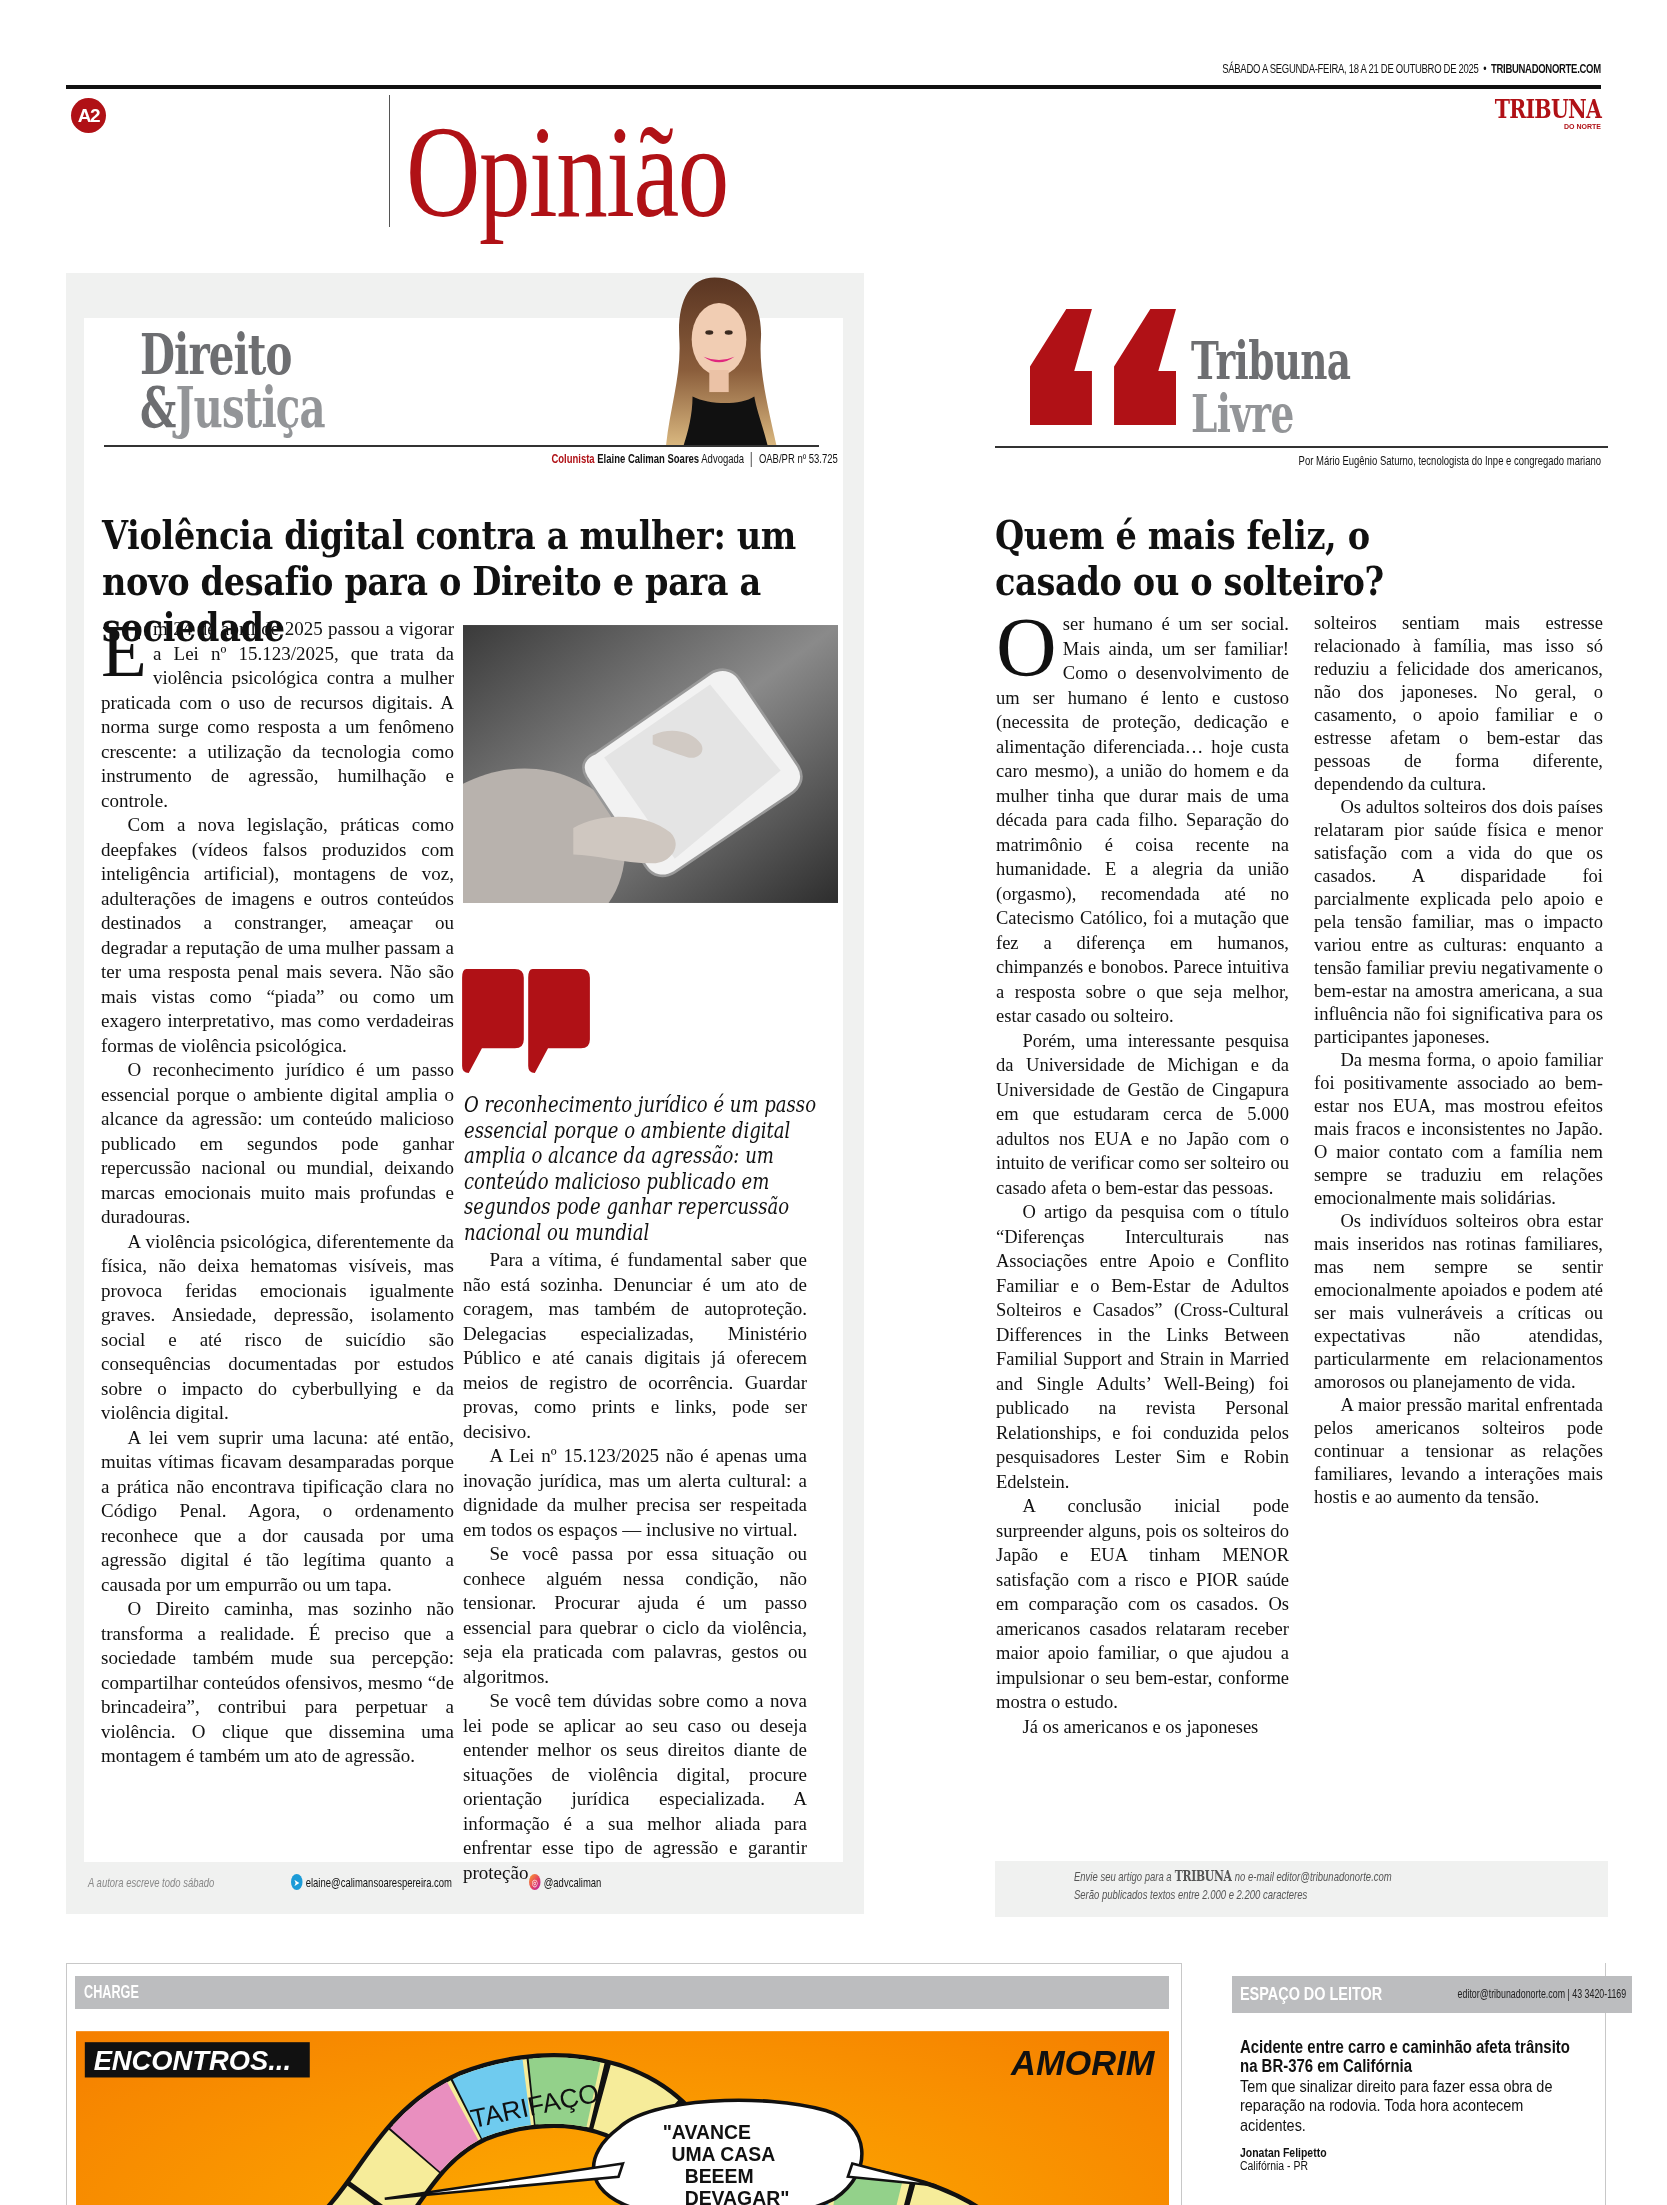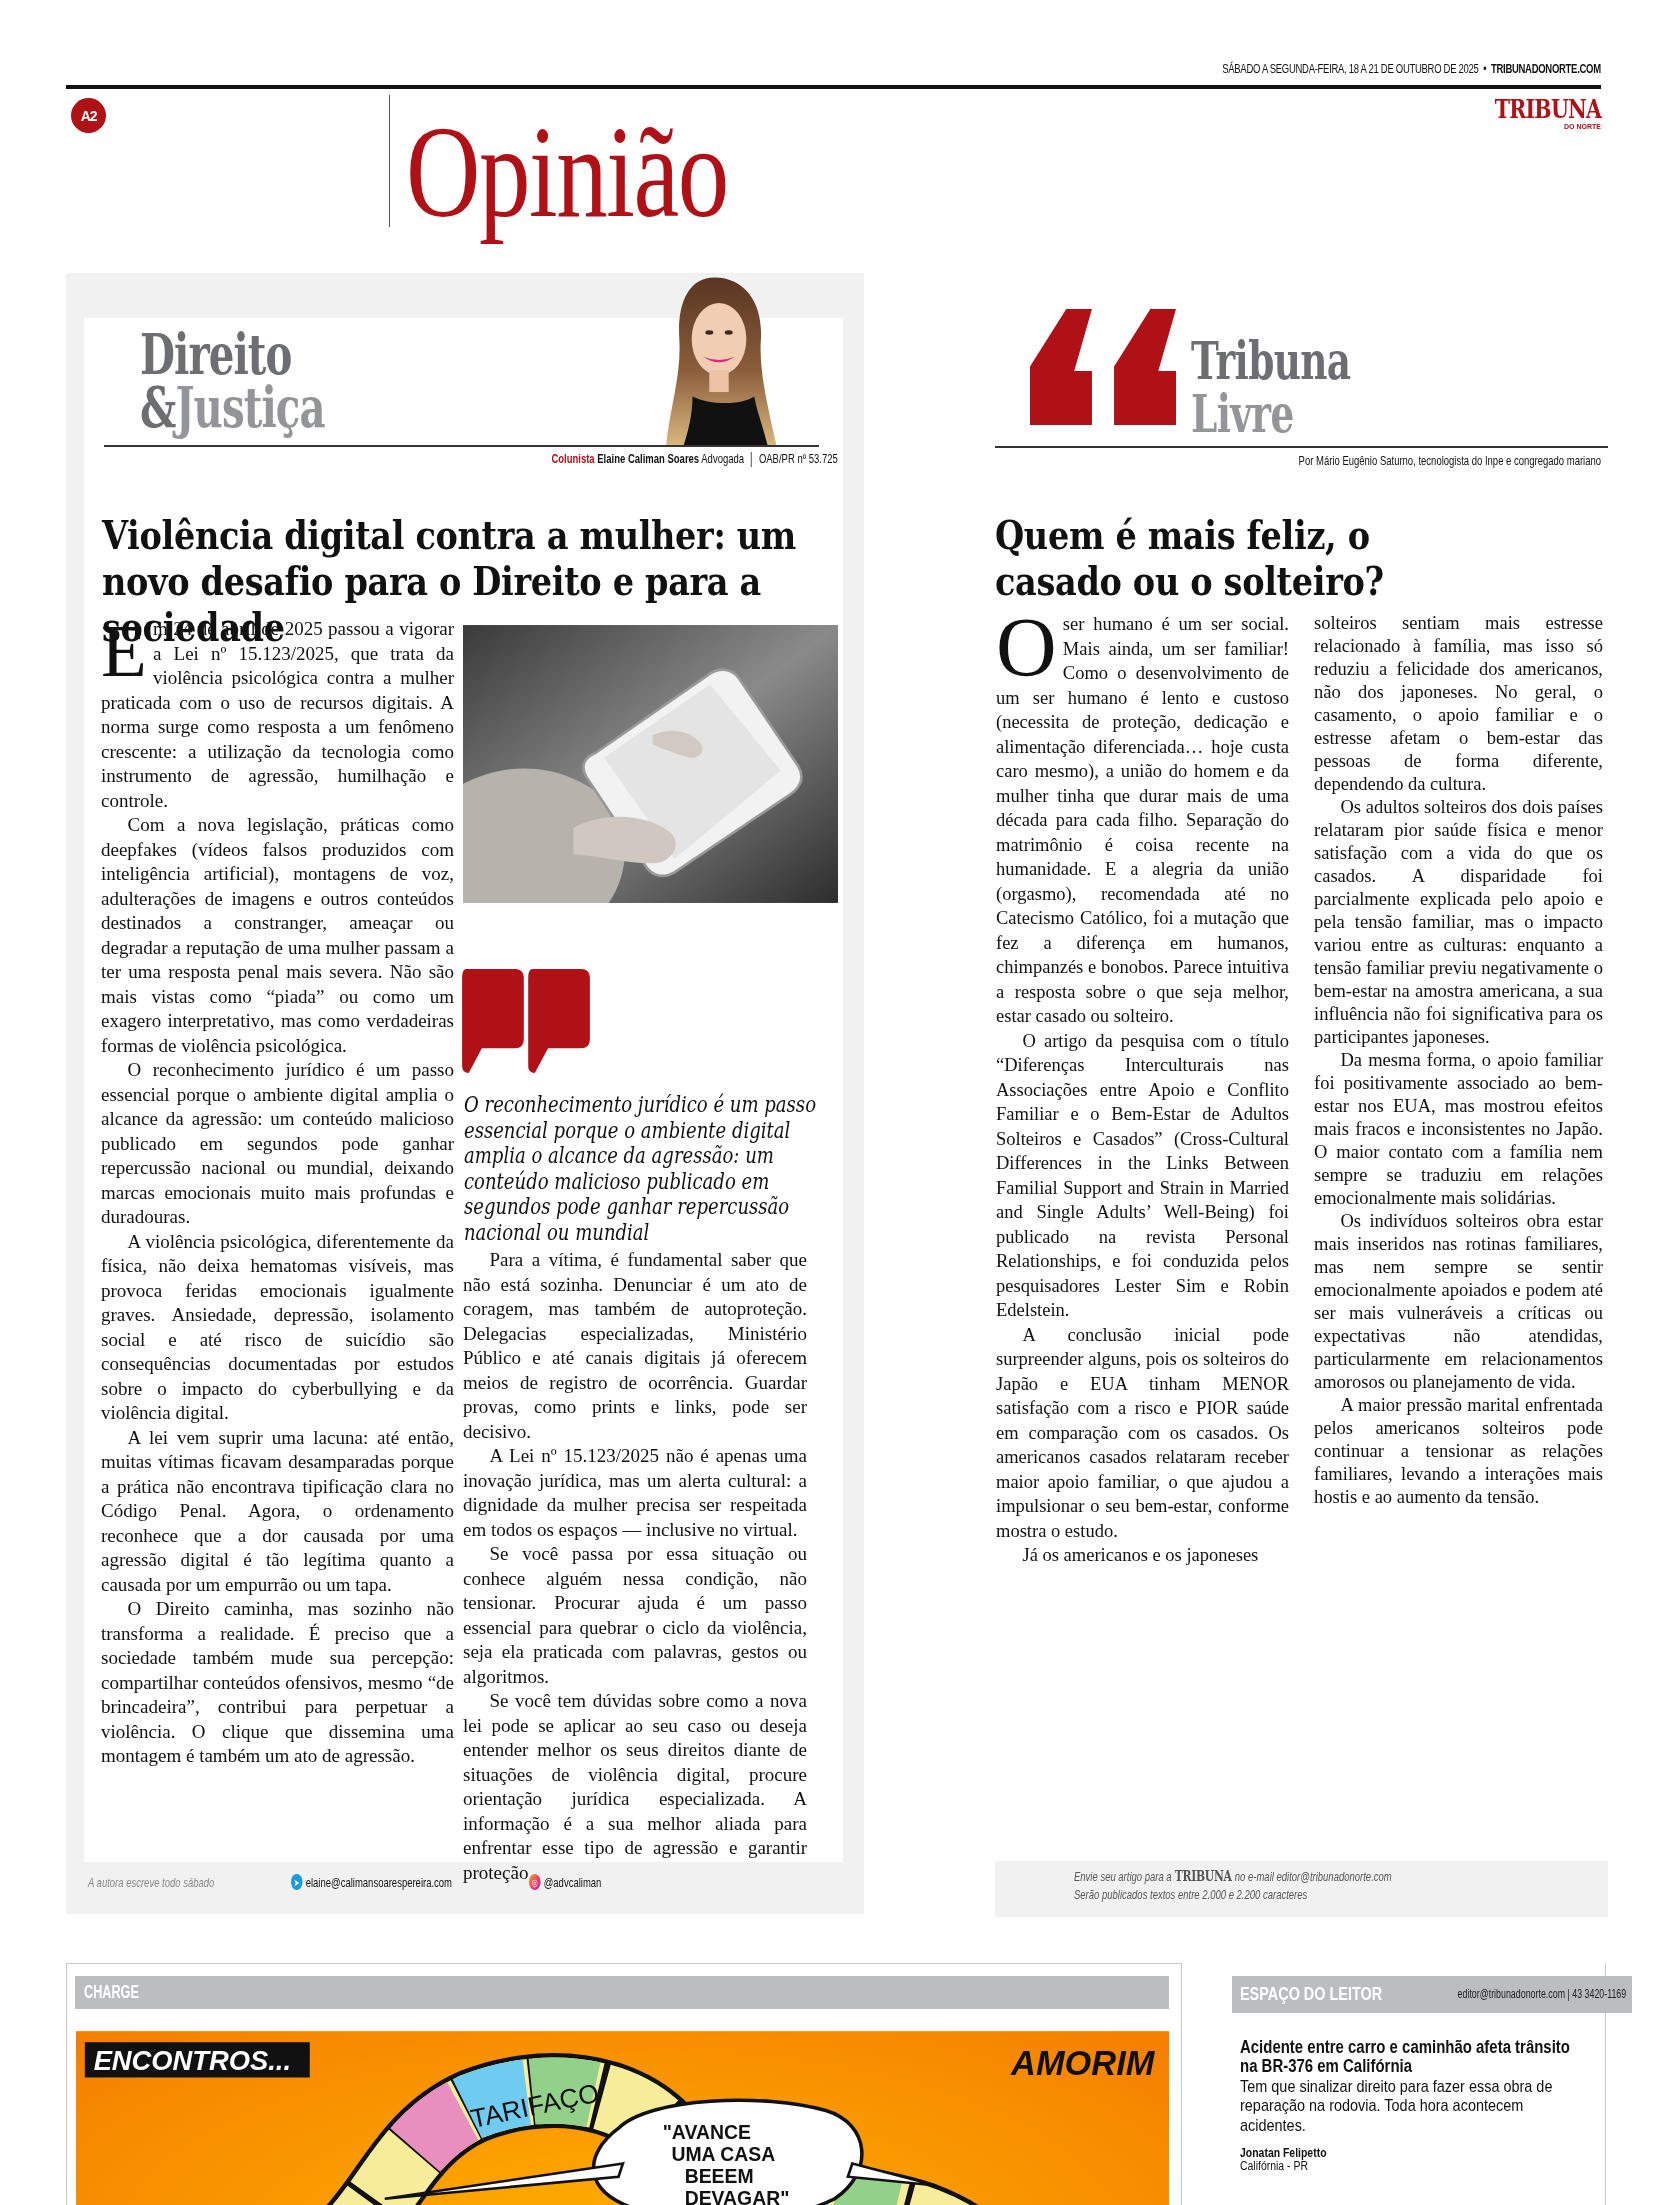--- a/index.html
+++ b/index.html
@@ -4,21 +4,21 @@
 <style>
   * { box-sizing: border-box; margin: 0; padding: 0; }
   html, body { width: 1667px; height: 2840px; background: #ffffff; overflow: hidden; }
   body { position: relative; font-family: "Liberation Serif", serif; color: #111; }
   .abs { position: absolute; }
 
   
   .dateline { position: absolute; right: 66px; top: 61px; font-family: "Liberation Sans", sans-serif; font-size: 13.2px; letter-spacing: -0.4px; transform: scaleX(0.72); transform-origin: right center; color:#111; white-space: nowrap; }
   .dateline b { font-weight: 700; }
   .top-rule { position: absolute; left: 66px; right: 66px; top: 85px; height: 4.4px; background: #111; }
-  .page-badge { position: absolute; left: 71px; top: 98px; width: 35px; width: 35px; height: 35px; border-radius: 50%; background: #b01116; color: #fff; font-family: "Liberation Sans", sans-serif; font-weight: 700; font-size: 14px; display:flex; align-items:center; justify-content:center; letter-spacing:-1.3px; }
+  .page-badge { position: absolute; left: 71px; top: 98px; width: 35px; width: 35px; height: 35px; border-radius: 50%; background: #b01116; color: #fff; font-family: "Liberation Sans", sans-serif; font-weight: 700; font-size: 19px; display:flex; align-items:center; justify-content:center; letter-spacing:-1.3px; }
   .header-vrule { position: absolute; left: 389px; top: 95px; width: 1.3px; height: 132px; background: #555; }
   .section-title { position: absolute; left: 406px; top: 106px; font-family: "Liberation Serif", serif; font-size: 132px; line-height: 1; color: #b01116; transform: scaleX(0.78); transform-origin: left top; letter-spacing: -1.8px; }
   .brand { position: absolute; right: 66px; top: 97px; text-align: right; color: #b01116; font-family: "DejaVu Serif", serif; font-weight: 900; }
   .brand .b1 { font-size: 25.6px; line-height: 1; letter-spacing: -0.9px; transform: scaleX(0.8); transform-origin: right; display:block;}
   .brand .b2 { font-size: 7px; letter-spacing: 0; display:block; margin-top:0.9px; font-family:"Liberation Sans", sans-serif; font-weight:700;}
 
   
   .left-panel { position: absolute; left: 66px; top: 273px; width: 798px; height: 1641px; background: #f0f1f0; }
   .dj-title { position: absolute; left: 140px; top: 326px; font-family: "DejaVu Serif", serif; font-weight: 700; line-height: 1; transform: scaleX(0.72); transform-origin: left top; }
   .dj-title .l1 { display:block; font-size: 56px; color: #6d6e71; letter-spacing:-1.3px; }
@@ -189,20 +189,21 @@
 <div class="tl-title">
   <span class="l1">Tribuna</span>
   <span class="l2">Livre</span>
 </div>
 <div class="tl-rule"></div>
 <div class="byline-right">Por Mário Eugênio Saturno, tecnologista do Inpe e congregado mariano</div>
 <h1 class="headline2">Quem é mais feliz, o casado ou o solteiro?</h1>
 
 <div class="col a2c1">
   <p class="first"><span class="dropcap">O</span><span> ser humano é um ser social. Mais ainda, um ser familiar! Como o desenvolvimento de um ser humano é lento e custoso (necessita de proteção, dedicação e alimentação diferenciada… hoje custa caro mesmo), a união do homem e da mulher tinha que durar mais de uma década para cada filho. Separação do matrimônio é coisa recente na humanidade. E a alegria da união (orgasmo), recomendada até no Catecismo Católico, foi a mutação que fez a diferença em humanos, chimpanzés e bonobos. Parece intuitiva a resposta sobre o que seja melhor, estar casado ou solteiro.</span></p>
+  <p>Porém, uma interessante pesquisa da Universidade de Michigan e da Universidade de Gestão de Cingapura em que estudaram cerca de 5.000 adultos nos EUA e no Japão com o intuito de verificar como ser solteiro ou casado afeta o bem-estar das pessoas.</p>
   <p>O artigo da pesquisa com o título “Diferenças Interculturais nas Associações entre Apoio e Conflito Familiar e o Bem-Estar de Adultos Solteiros e Casados” (Cross-Cultural Differences in the Links Between Familial Support and Strain in Married and Single Adults’ Well-Being) foi publicado na revista Personal Relationships, e foi conduzida pelos pesquisadores Lester Sim e Robin Edelstein.</p>
   <p>A conclusão inicial pode surpreender alguns, pois os solteiros do Japão e EUA tinham MENOR satisfação com a risco e PIOR saúde em comparação com os casados. Os americanos casados relataram receber maior apoio familiar, o que ajudou a impulsionar o seu bem-estar, conforme mostra o estudo.</p>
   <p>Já os americanos e os japoneses</p>
 </div>
 <div class="col a2c2">
   <p class="first">solteiros sentiam mais estresse relacionado à família, mas isso só reduziu a felicidade dos americanos, não dos japoneses. No geral, o casamento, o apoio familiar e o estresse afetam o bem-estar das pessoas de forma diferente, dependendo da cultura.</p>
   <p>Os adultos solteiros dos dois países relataram pior saúde física e menor satisfação com a vida do que os casados. A disparidade foi parcialmente explicada pelo apoio e pela tensão familiar, mas o impacto variou entre as culturas: enquanto a tensão familiar previu negativamente o bem-estar na amostra americana, a sua influência não foi significativa para os participantes japoneses.</p>
   <p>Da mesma forma, o apoio familiar foi positivamente associado ao bem-estar nos EUA, mas mostrou efeitos mais fracos e inconsistentes no Japão. O maior contato com a família nem sempre se traduziu em relações emocionalmente mais solidárias.</p>
   <p>Os indivíduos solteiros obra estar mais inseridos nas rotinas familiares, mas nem sempre se sentir emocionalmente apoiados e podem até ser mais vulneráveis a críticas ou expectativas não atendidas, particularmente em relacionamentos amorosos ou planejamento de vida.</p>
   <p>A maior pressão marital enfrentada pelos americanos solteiros pode continuar a tensionar as relações familiares, levando a interações mais hostis e ao aumento da tensão.</p>

